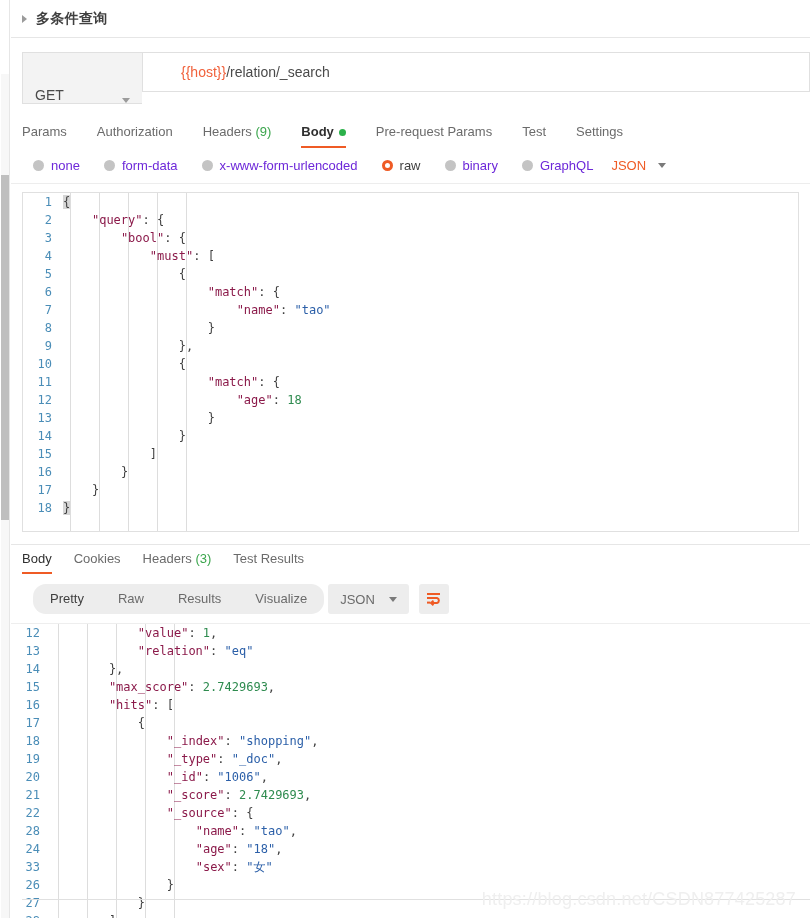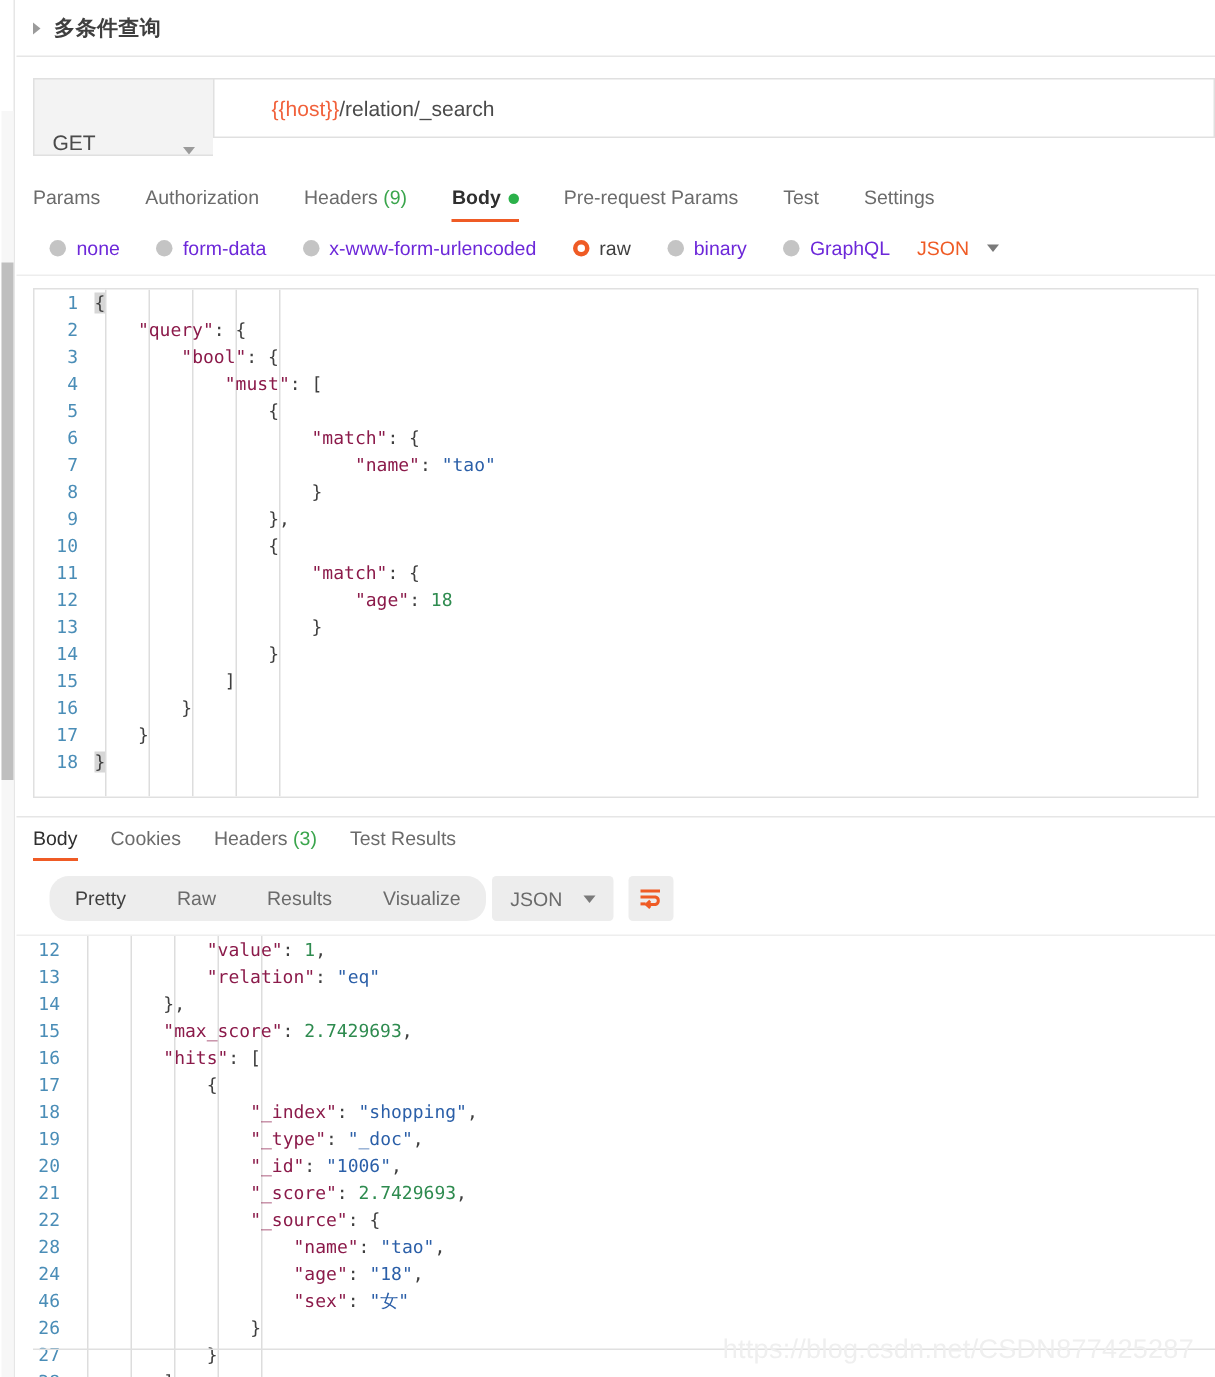--- a/index.html
+++ b/index.html
@@ -558,21 +558,21 @@
         </div>
         <div class="code-line">
           <div class="gutter">28</div>
           <div class="code-text"><span class="p"> </span><span class="p"> </span><span class="p"> </span><span class="p"> </span><span class="p"> </span><span class="p"> </span><span class="p"> </span><span class="p"> </span><span class="p"> </span><span class="p"> </span><span class="p"> </span><span class="p"> </span><span class="p"> </span><span class="p"> </span><span class="p"> </span><span class="p"> </span><span class="p"> </span><span class="p"> </span><span class="p"> </span><span class="p"> </span><span class="k">"name"</span><span class="p">:</span><span class="p"> </span><span class="s">"tao"</span><span class="p">,</span></div>
         </div>
         <div class="code-line">
           <div class="gutter">24</div>
           <div class="code-text"><span class="p"> </span><span class="p"> </span><span class="p"> </span><span class="p"> </span><span class="p"> </span><span class="p"> </span><span class="p"> </span><span class="p"> </span><span class="p"> </span><span class="p"> </span><span class="p"> </span><span class="p"> </span><span class="p"> </span><span class="p"> </span><span class="p"> </span><span class="p"> </span><span class="p"> </span><span class="p"> </span><span class="p"> </span><span class="p"> </span><span class="k">"age"</span><span class="p">:</span><span class="p"> </span><span class="s">"18"</span><span class="p">,</span></div>
         </div>
         <div class="code-line">
-          <div class="gutter">46</div>
+          <div class="gutter">33</div>
           <div class="code-text"><span class="p"> </span><span class="p"> </span><span class="p"> </span><span class="p"> </span><span class="p"> </span><span class="p"> </span><span class="p"> </span><span class="p"> </span><span class="p"> </span><span class="p"> </span><span class="p"> </span><span class="p"> </span><span class="p"> </span><span class="p"> </span><span class="p"> </span><span class="p"> </span><span class="p"> </span><span class="p"> </span><span class="p"> </span><span class="p"> </span><span class="k">"sex"</span><span class="p">:</span><span class="p"> </span><span class="s">"女"</span></div>
         </div>
         <div class="code-line">
           <div class="gutter">26</div>
           <div class="code-text"><span class="p"> </span><span class="p"> </span><span class="p"> </span><span class="p"> </span><span class="p"> </span><span class="p"> </span><span class="p"> </span><span class="p"> </span><span class="p"> </span><span class="p"> </span><span class="p"> </span><span class="p"> </span><span class="p"> </span><span class="p"> </span><span class="p"> </span><span class="p"> </span><span class="p">}</span></div>
         </div>
         <div class="code-line">
           <div class="gutter">27</div>
           <div class="code-text"><span class="p"> </span><span class="p"> </span><span class="p"> </span><span class="p"> </span><span class="p"> </span><span class="p"> </span><span class="p"> </span><span class="p"> </span><span class="p"> </span><span class="p"> </span><span class="p"> </span><span class="p"> </span><span class="p">}</span></div>
         </div>

